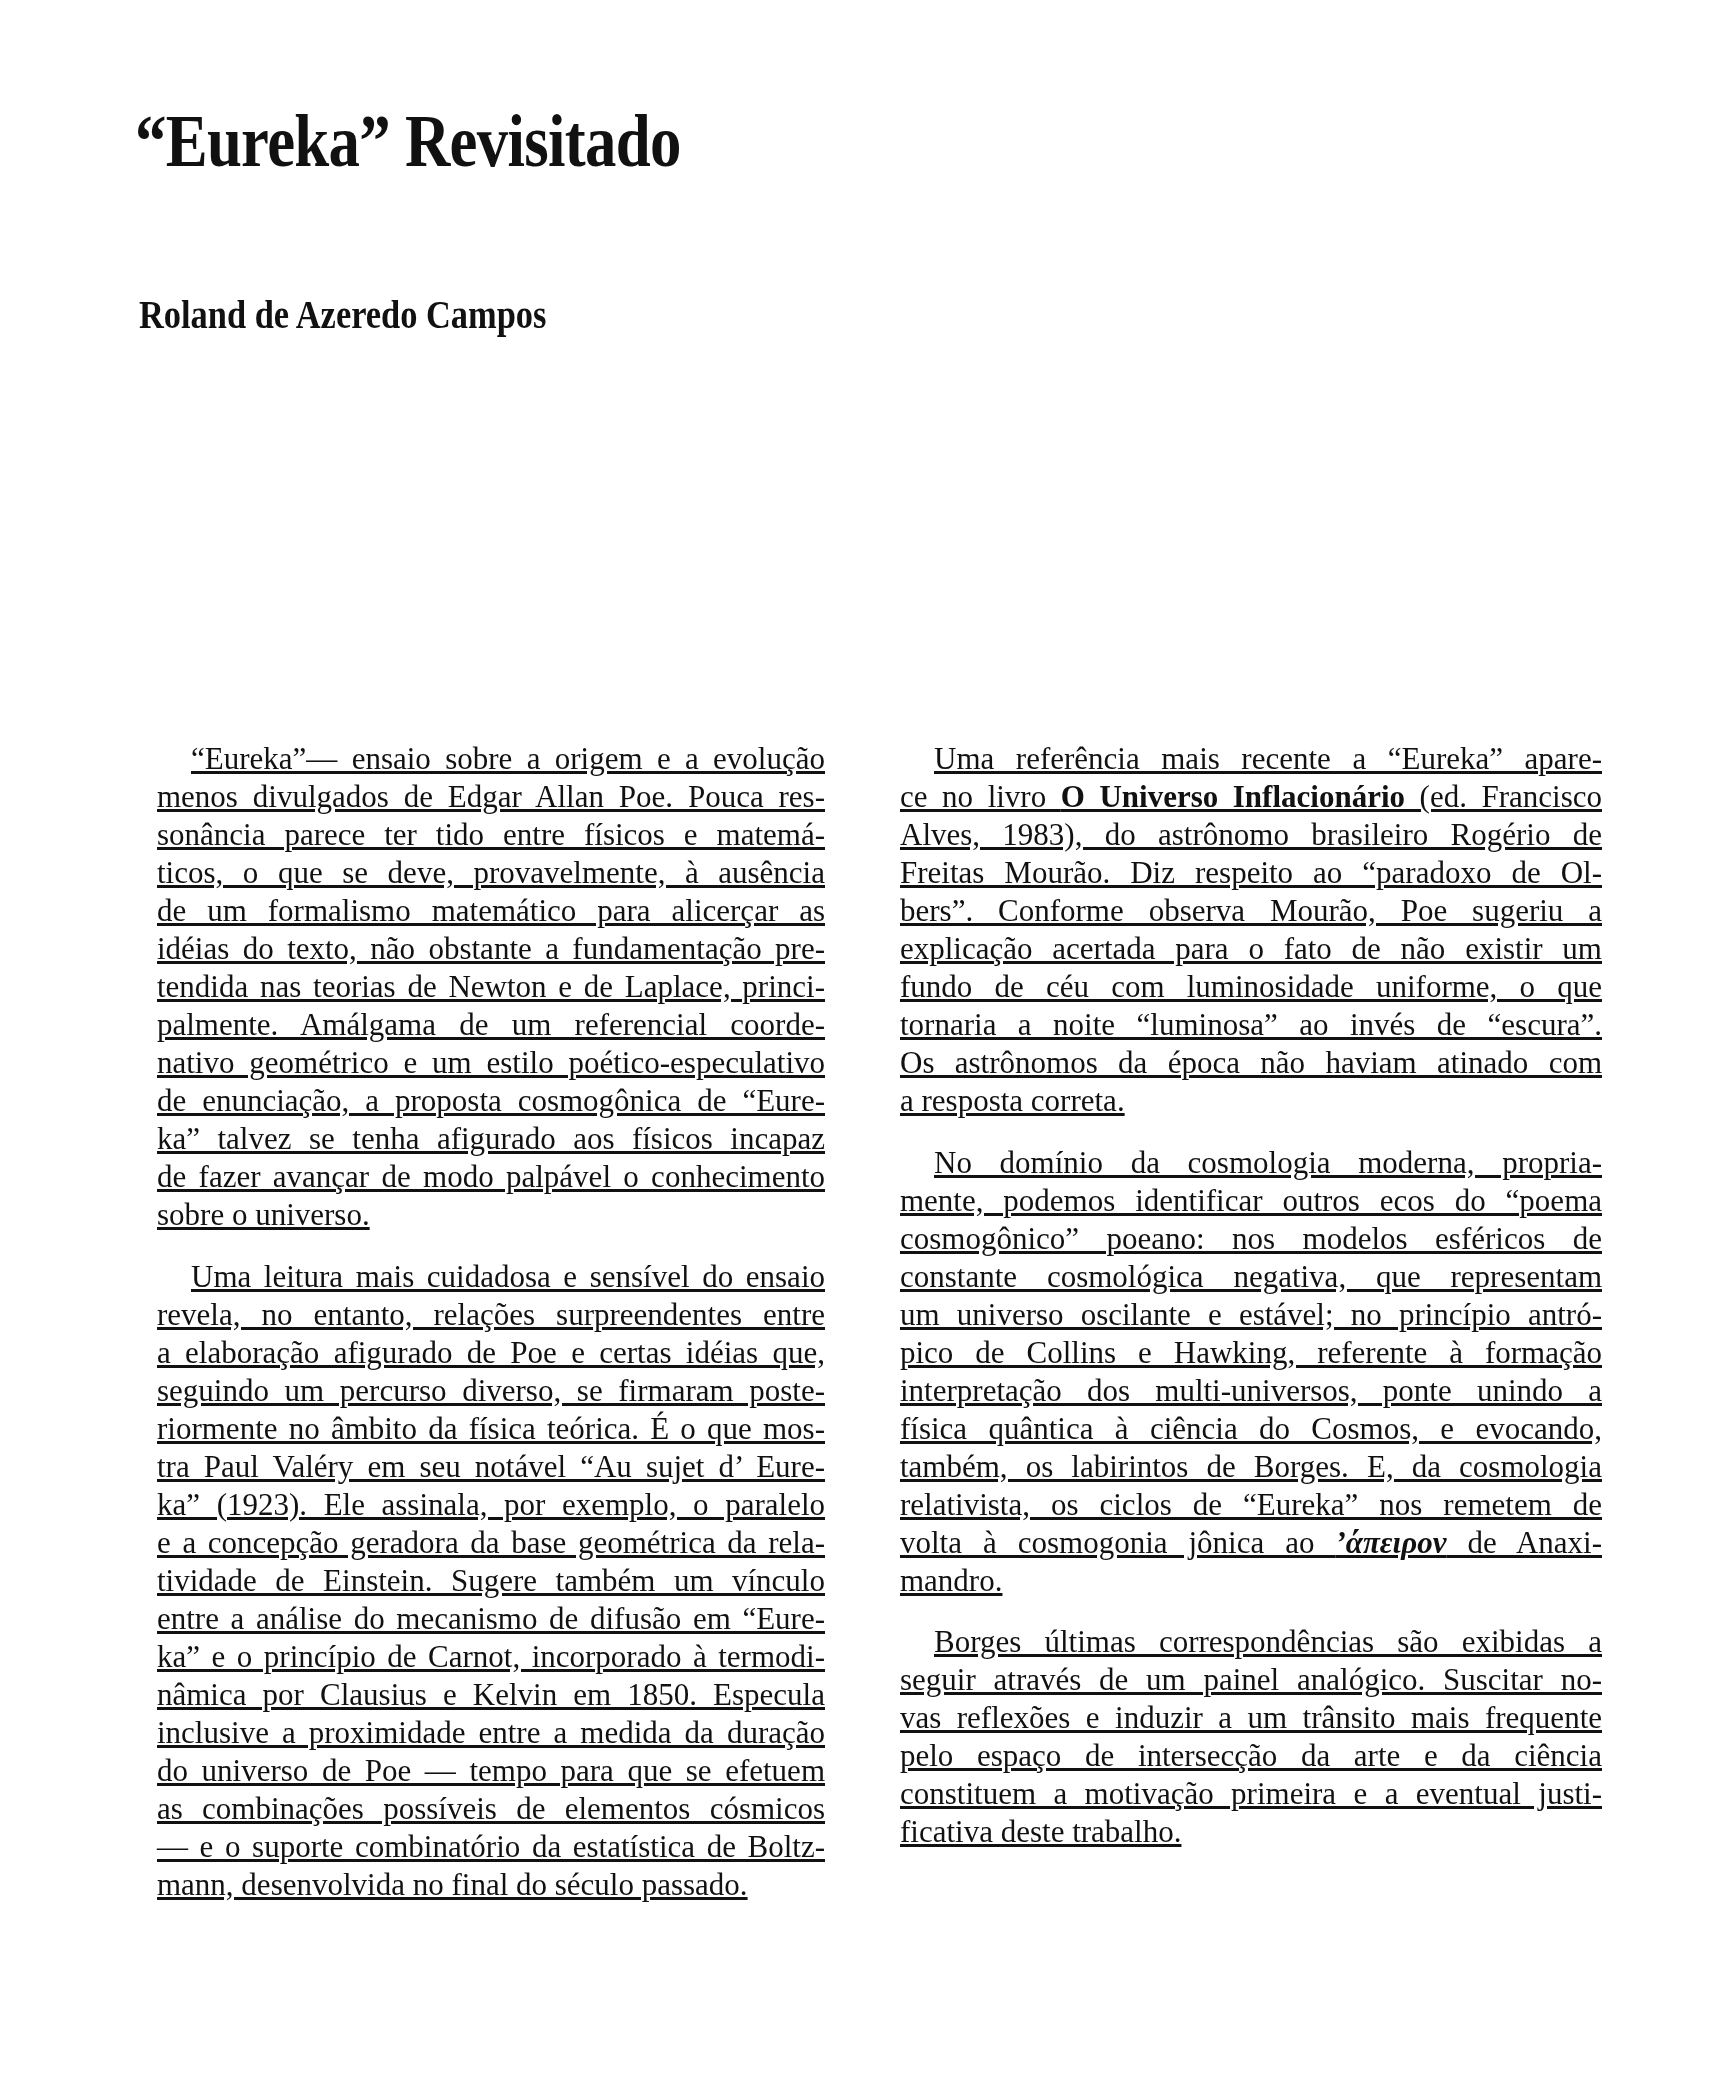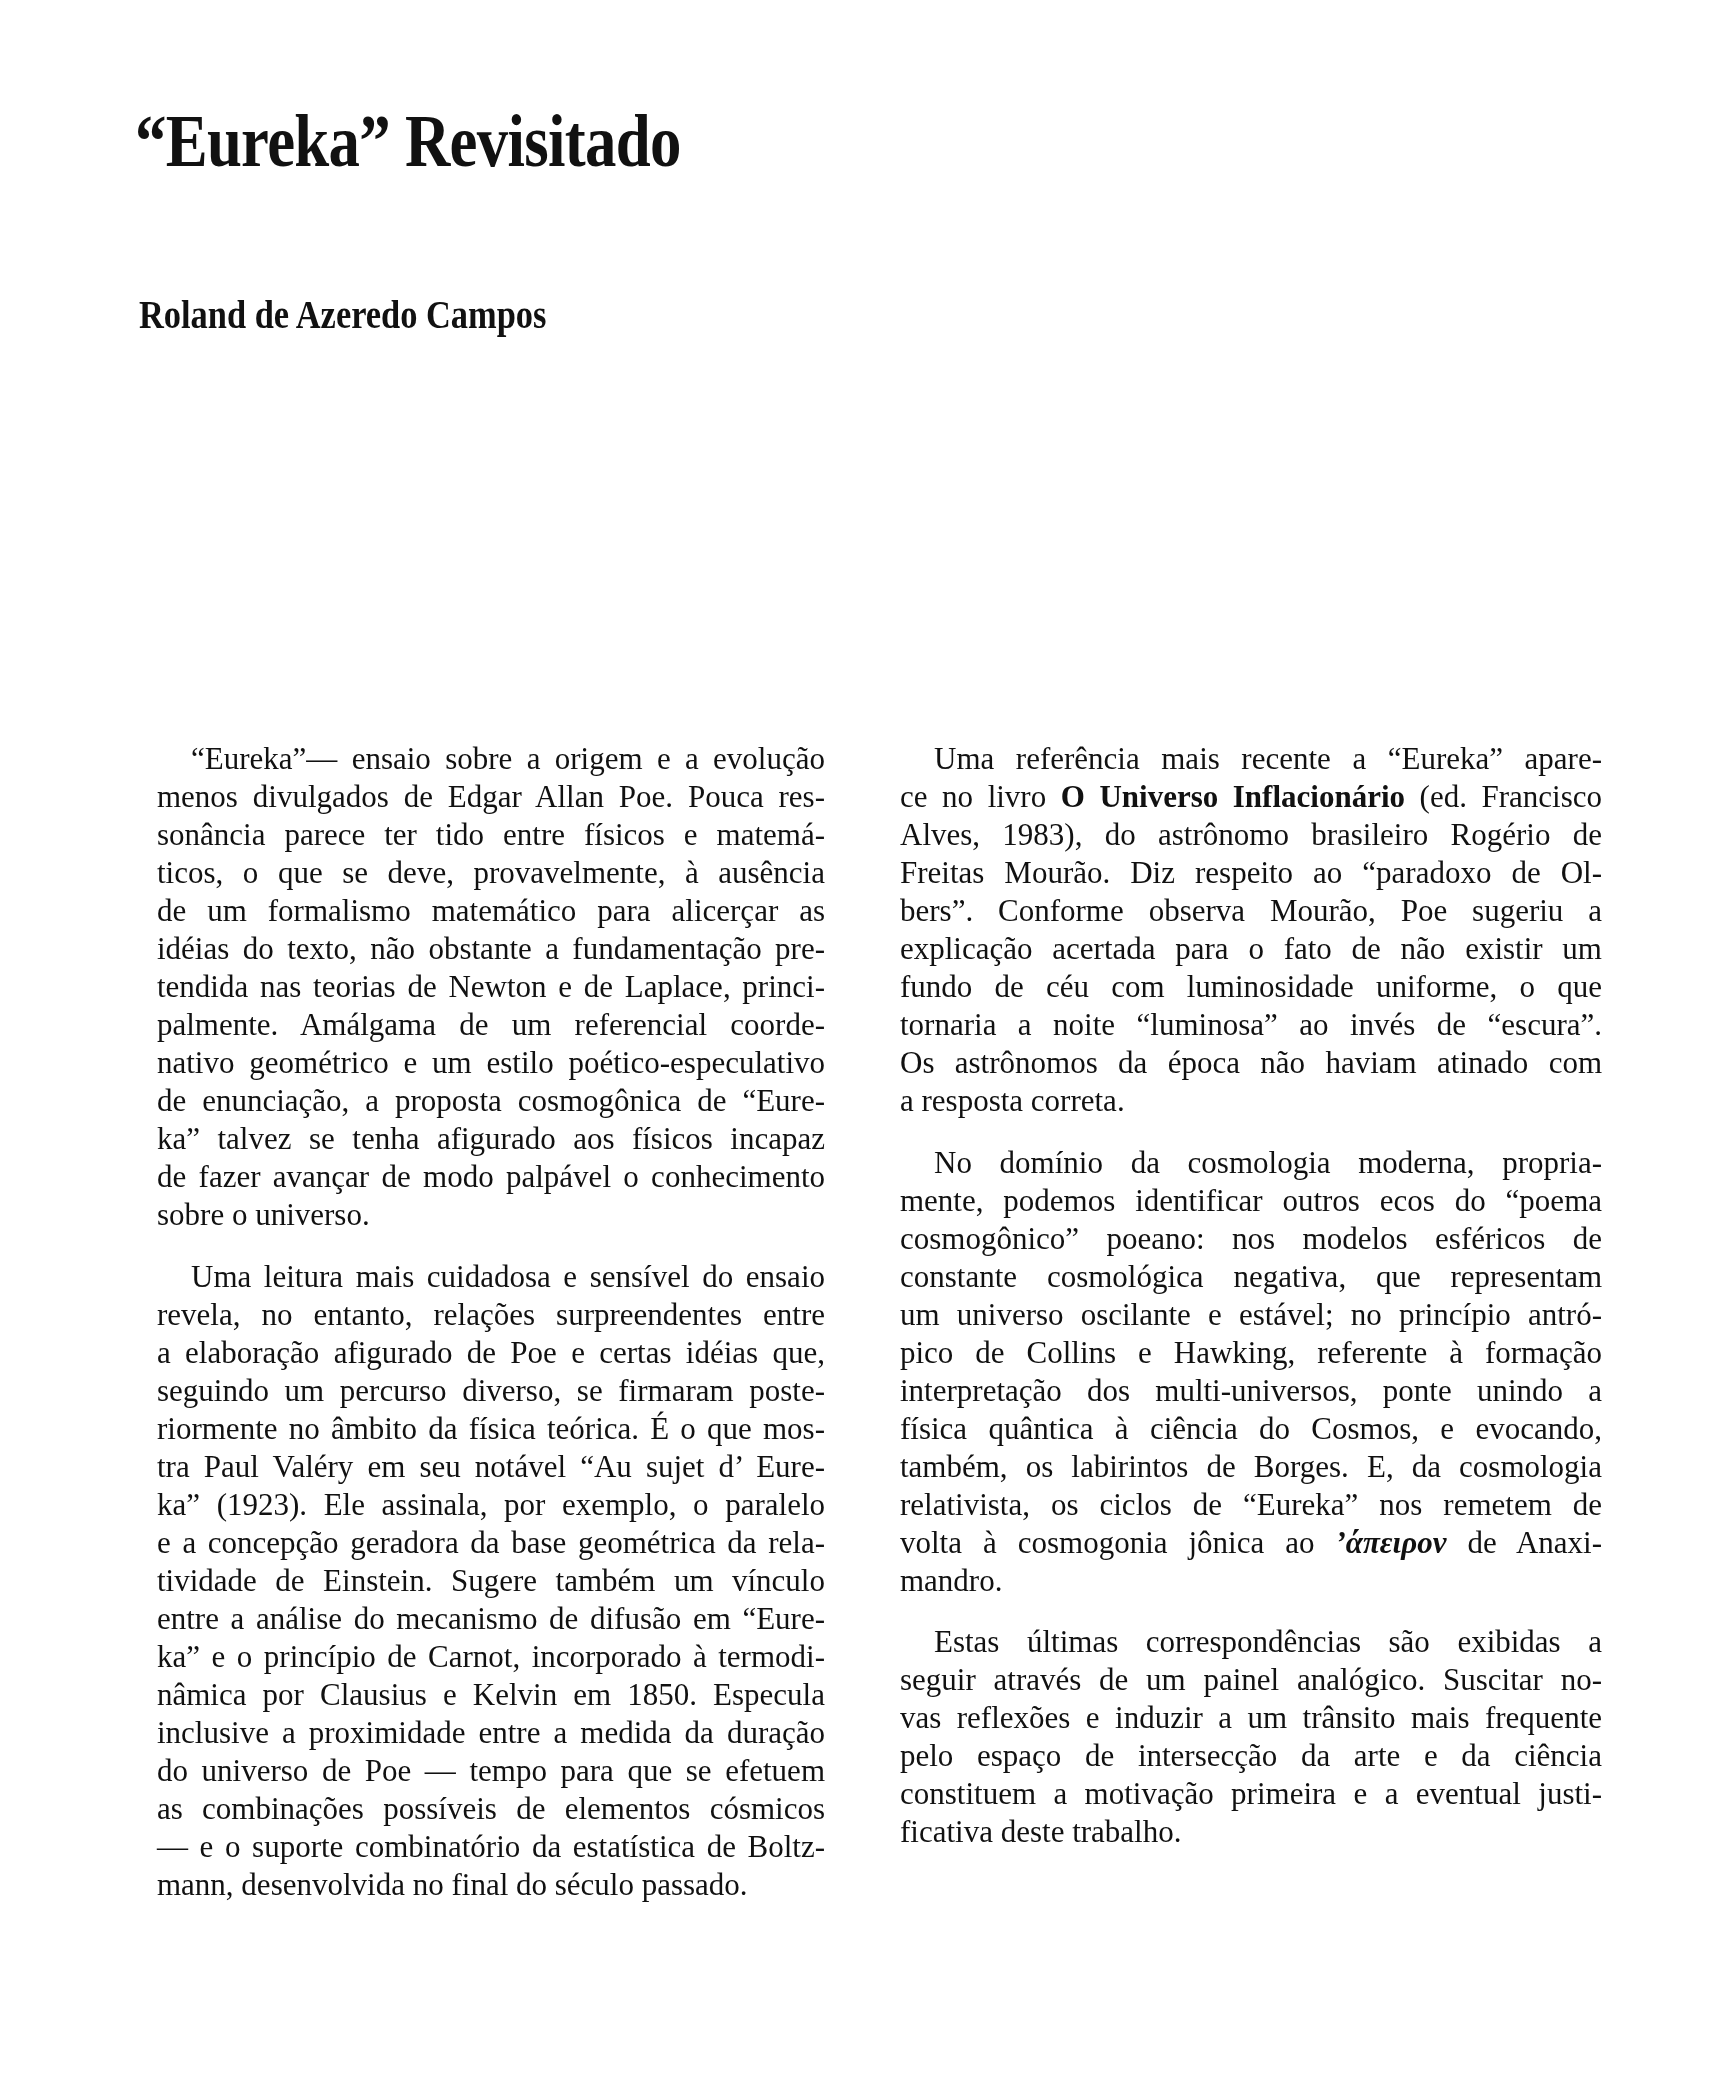--- a/index.html
+++ b/index.html
@@ -15,21 +15,21 @@
   }
   .author {
     position: absolute; left: 139px; top: 291px;
     font-size: 40px; font-weight: bold;
     transform: scaleX(0.86); transform-origin: left top; white-space: nowrap;
     margin: 0;
   }
   .column { position: absolute; top: 740px; }
   .col-left { left: 157px; width: 668px; }
   .col-right { left: 900px; width: 702px; }
-  .para { margin: 0 0 23.6px 0; }
+  .para { margin: 0 0 23.6px 0; text-decoration: underline; }
   .line {
     display: block; height: 38px; line-height: 38px;
     font-size: 31px; text-align: justify; text-align-last: justify;
     white-space: nowrap; overflow: visible;
   }
   .line.last { text-align-last: left; }
   .line.indent { padding-left: 34px; }
   .greek { font-style: italic; font-weight: bold; }
 </style>
 </head>
@@ -96,21 +96,21 @@
       <span class="line">um universo oscilante e estável; no princípio antró-</span>
       <span class="line">pico de Collins e Hawking, referente à formação</span>
       <span class="line">interpretação dos multi-universos, ponte unindo a</span>
       <span class="line">física quântica à ciência do Cosmos, e evocando,</span>
       <span class="line">também, os labirintos de Borges. E, da cosmologia</span>
       <span class="line">relativista, os ciclos de “Eureka” nos remetem de</span>
       <span class="line">volta à cosmogonia jônica ao <span class="greek">’άπειρον</span> de Anaxi-</span>
       <span class="line last">mandro.</span>
     </p>
   <p class="para">
-      <span class="line indent">Estas últimas correspondências são exibidas a</span>
+      <span class="line indent">Borges últimas correspondências são exibidas a</span>
       <span class="line">seguir através de um painel analógico. Suscitar no-</span>
       <span class="line">vas reflexões e induzir a um trânsito mais frequente</span>
       <span class="line">pelo espaço de intersecção da arte e da ciência</span>
       <span class="line">constituem a motivação primeira e a eventual justi-</span>
       <span class="line last">ficativa deste trabalho.</span>
     </p>
 </div>
 
 
 </body></html>

